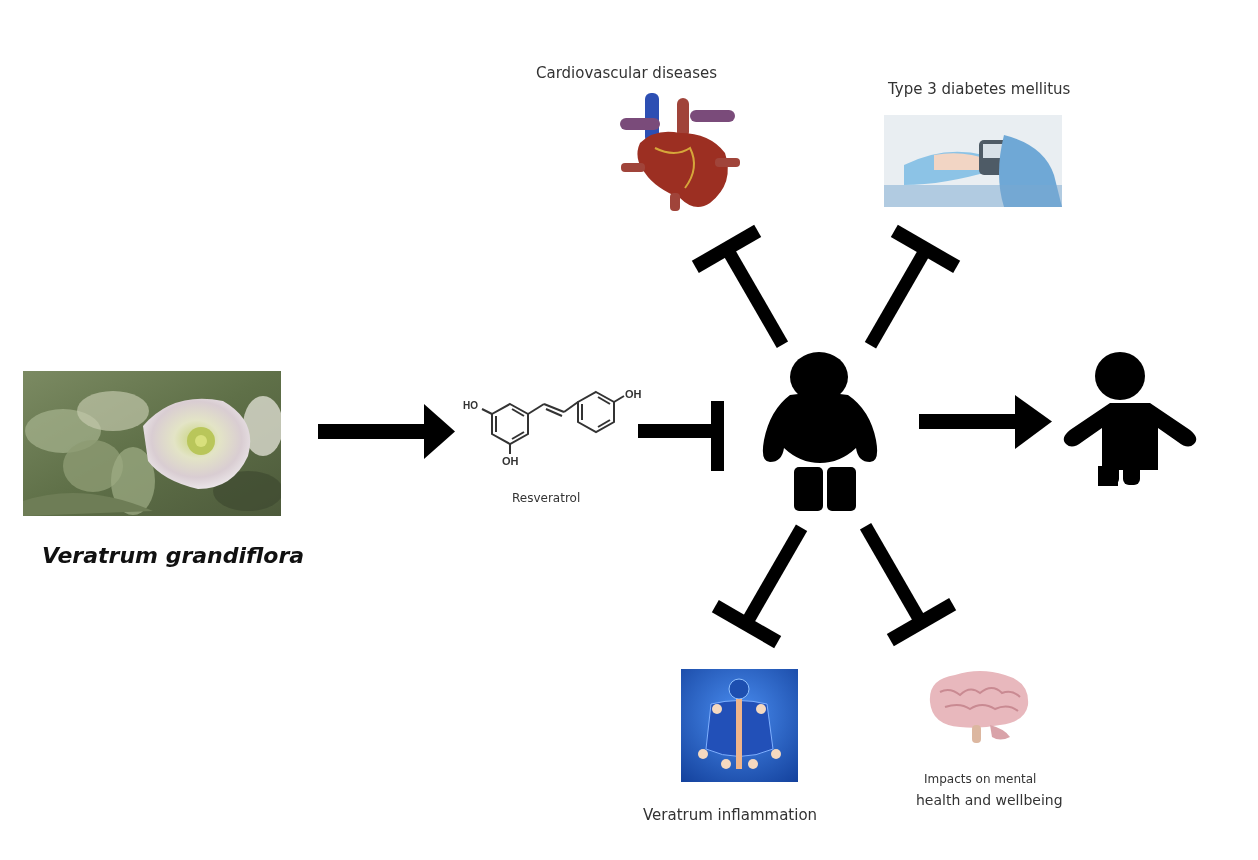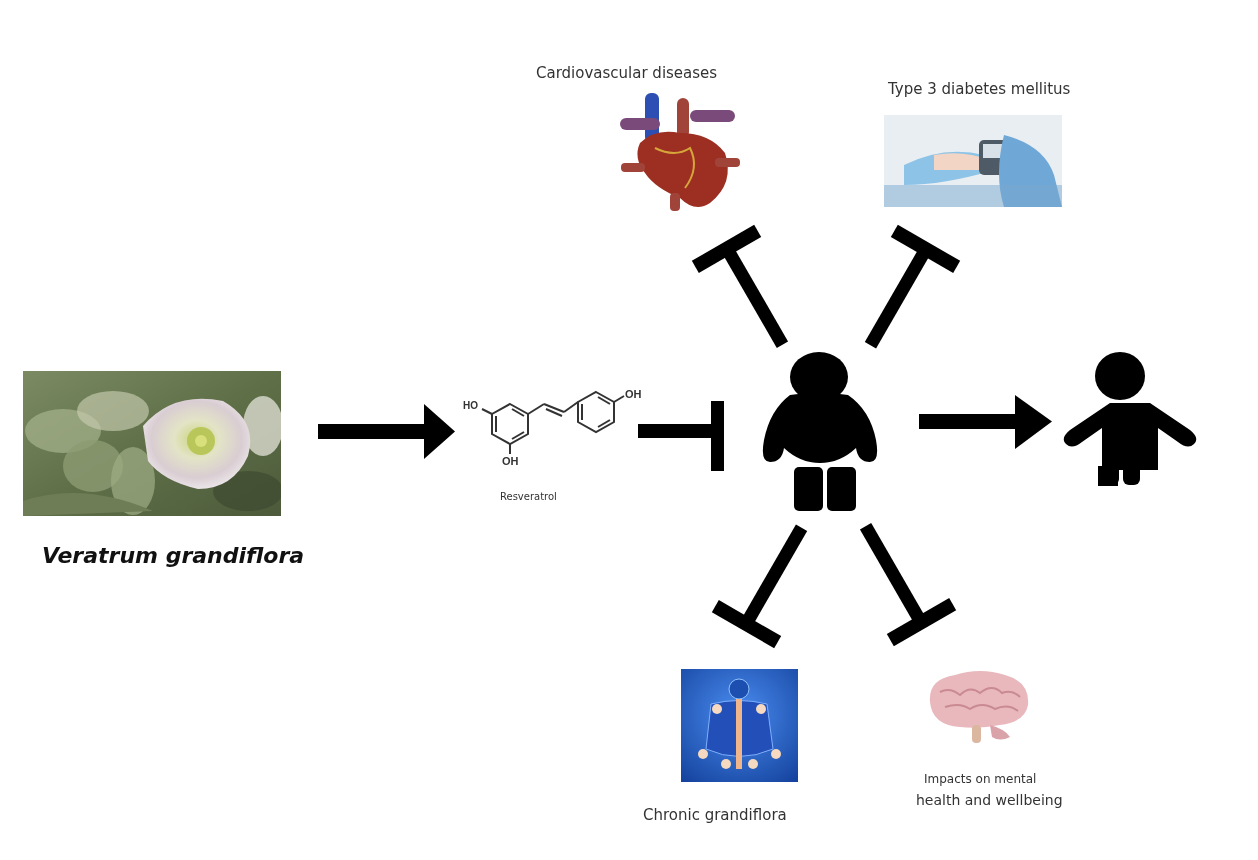--- a/index.html
+++ b/index.html
@@ -117,21 +117,21 @@
       <line x1="122" y1="24" x2="122" y2="40"></line>
       <line x1="138" y1="17" x2="150" y2="24"></line>
       <line x1="138" y1="47" x2="150" y2="40"></line>
       <line x1="154" y1="22" x2="164" y2="16"></line>
     </g>
   </svg>
   <div class="abs" style="left:3px; top:20px; font-size:10px; font-weight:bold; color:#333;">HO</div>
   <div class="abs" style="left:165px; top:8px; font-size:11px; font-weight:bold; color:#333;">OH</div>
   <div class="abs" style="left:42px; top:75px; font-size:11px; font-weight:bold; color:#333;">OH</div>
 </div>
-<div class="abs label" style="left:500px; top:491px; font-size:10px;">Resveratrol</div>
+<div class="abs label" style="left:512px; top:491px; font-size:12px;">Resveratrol</div>
 
 <div class="abs label" style="left:536px; top:64px;">Cardiovascular diseases</div>
 <div class="abs" style="left:615px; top:88px; width:130px; height:125px;">
   <svg width="130" height="125" viewBox="0 0 130 125">
     <rect x="30" y="5" width="14" height="50" rx="6" fill="#2d4fb3"></rect>
     <rect x="5" y="30" width="40" height="12" rx="6" fill="#7a4b7a"></rect>
     <rect x="62" y="10" width="12" height="40" rx="6" fill="#a0443a"></rect>
     <rect x="75" y="22" width="45" height="12" rx="6" fill="#7a4b7a"></rect>
     <path d="M25 55 Q40 40 65 45 Q95 45 110 65 Q120 95 95 115 Q80 125 65 110 Q40 100 30 85 Q18 70 25 55 Z" fill="#9c2f22"></path>
     <path d="M40 60 Q60 70 75 60 Q85 80 70 100" stroke="#d6a63a" stroke-width="2" fill="none"></path>
@@ -167,21 +167,21 @@
     <path d="M30 35 Q58 28 86 35 L92 80 Q58 95 25 80 Z" fill="#2250b8" stroke="#7fb0ff" stroke-width="1"></path>
     <rect x="55" y="30" width="6" height="70" fill="#f0b58a"></rect>
     <circle cx="36" cy="40" r="5" fill="#f5d9c0"></circle>
     <circle cx="80" cy="40" r="5" fill="#f5d9c0"></circle>
     <circle cx="22" cy="85" r="5" fill="#f5d9c0"></circle>
     <circle cx="95" cy="85" r="5" fill="#f5d9c0"></circle>
     <circle cx="45" cy="95" r="5" fill="#f5d9c0"></circle>
     <circle cx="72" cy="95" r="5" fill="#f5d9c0"></circle>
   </svg>
 </div>
-<div class="abs label" style="left:643px; top:806px;">Chronic grandiflora</div>
+<div class="abs label" style="left:643px; top:806px;">Veratrum inflammation</div>
 
 <div class="abs" style="left:920px; top:667px; width:115px; height:80px;">
   <svg width="115" height="80" viewBox="0 0 115 80">
     <path d="M10 35 Q8 12 35 8 Q60 0 85 8 Q110 15 108 38 Q105 55 80 58 Q60 62 40 60 Q12 58 10 35 Z" fill="#e8b8bd"></path>
     <path d="M20 25 Q30 20 40 28 Q50 18 60 26 Q72 16 82 26 Q92 22 100 30 M25 40 Q40 35 50 42 Q62 34 75 42 Q88 36 98 44" stroke="#c98a92" stroke-width="2" fill="none"></path>
     <path d="M70 58 Q85 62 90 70 Q80 75 72 70 Z" fill="#d9a3a9"></path>
     <rect x="52" y="58" width="9" height="18" rx="4" fill="#dcb7a0"></rect>
   </svg>
 </div>
 <div class="abs label" style="left:924px; top:772px; font-size:12px;">Impacts on mental</div>

